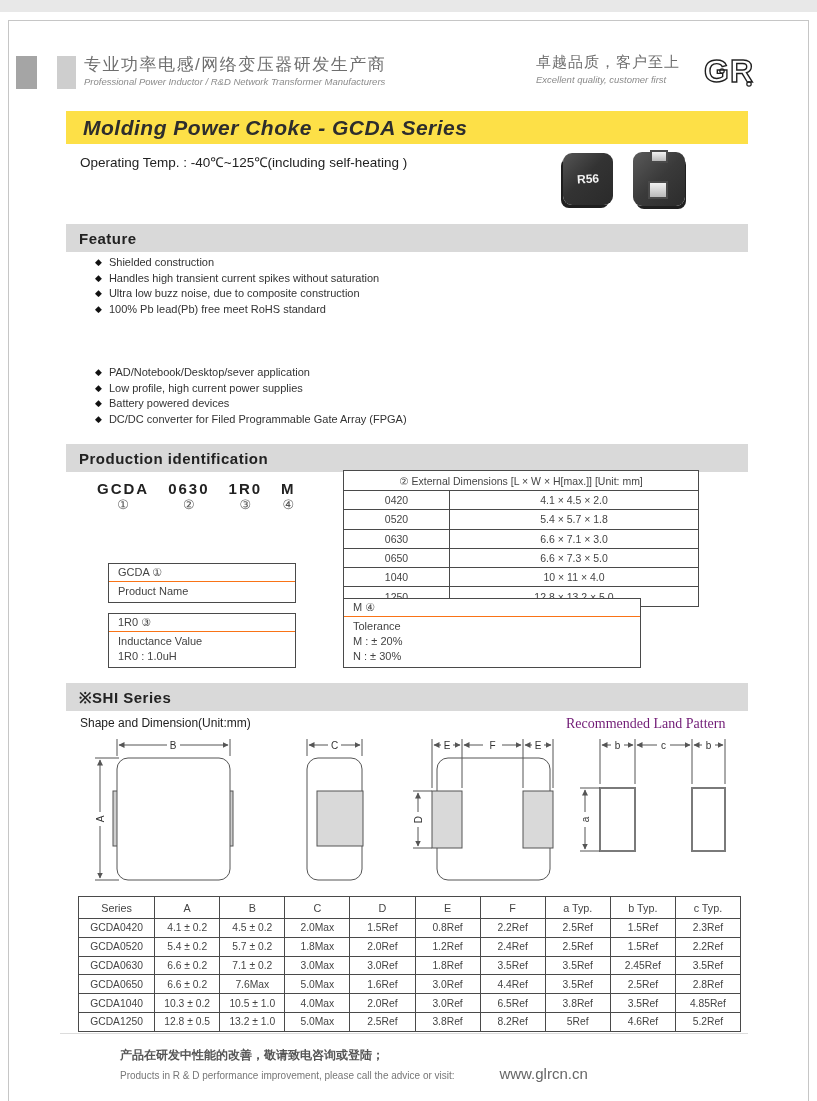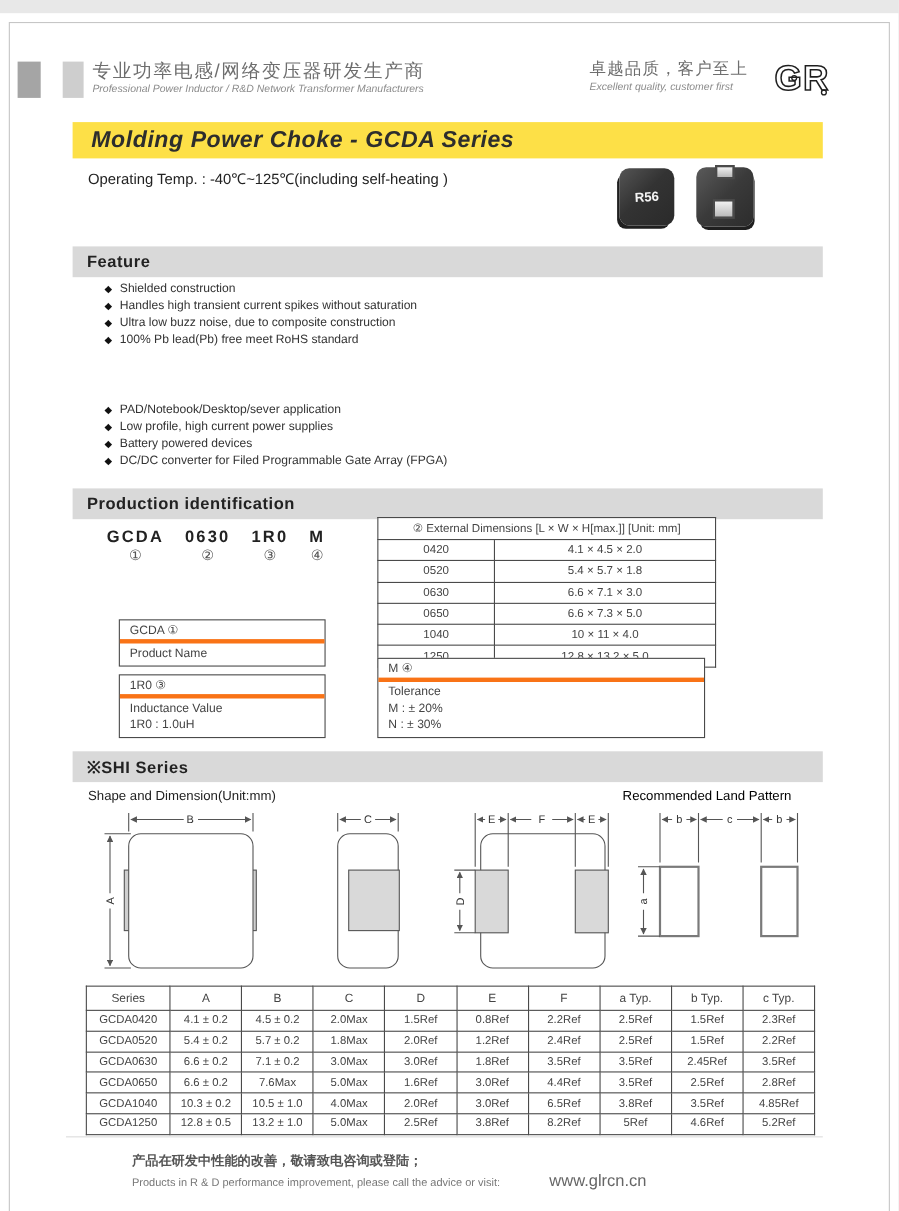--- a/index.html
+++ b/index.html
@@ -52,36 +52,36 @@
 
   
   .code-row { position:absolute; left:97px; top:468px; display:flex; gap:19px; }
   .code-col { display:flex; flex-direction:column; align-items:center; }
   .code-part { font-size:15px; font-weight:bold; color:#222; letter-spacing:2px; }
   .code-num { font-size:13px; color:#555; }
 
   table.dtable { border-collapse:collapse; background:#fff; }
   table.dtable th, table.dtable td { border:1px solid #4a4a4a; font-weight:normal;
     text-align:center; color:#444; }
-  .ext-dims { position:absolute; left:343px; top:458px; width:308px; font-size:10.5px; }
+  .ext-dims { position:absolute; left:343px; top:458px; width:356px; font-size:10.5px; }
   .ext-dims th { height:17px; font-size:10.5px; }
   .ext-dims td { height:16.3px; }
   .ext-dims td:first-child { width:103px; }
 
   .pbox { position:absolute; border:1px solid #4a4a4a; font-size:11px; color:#444; background:#fff; }
-  .pbox .pbox-hd { border-bottom:4px solid #f97316; padding:2px 0 2px 9px; }
+  .pbox .pbox-hd { border-bottom:1px solid #f97316; padding:2px 0 2px 9px; }
   .pbox .pbox-bd { padding:2px 0 3px 9px; }
   .pbox .pbox-bd div { line-height:15px; }
   .box-name { left:108px; top:551px; width:186px; }
   .box-ind  { left:108px; top:601px; width:186px; }
   .box-tol  { left:343px; top:586px; width:296px; }
 
   
   .cap-left  { position:absolute; left:80px;  top:704px; font-size:12px; color:#222; }
-  .cap-right { position:absolute; left:566px; top:704px; font-size:12px; color:#000000; }
+  .cap-right { position:absolute; left:566px; top:704px; font-size:14px; color:#701a75;font-family:Liberation Serif, serif; }
   .diagrams { position:absolute; left:75px; top:724px; width:670px; height:162px; }
 
   
   .spec { position:absolute; left:78px; top:884px; width:663px; font-size:10.3px; table-layout:fixed; }
   .spec th { height:19px; font-size:10.8px; }
   .spec td { height:15.8px; }
   .spec col.c-series { width:11.5%; }
 
   
   .foot-rule { position:absolute; left:60px; top:1021px; width:688px; height:1px; background:#dcdcdc; }

